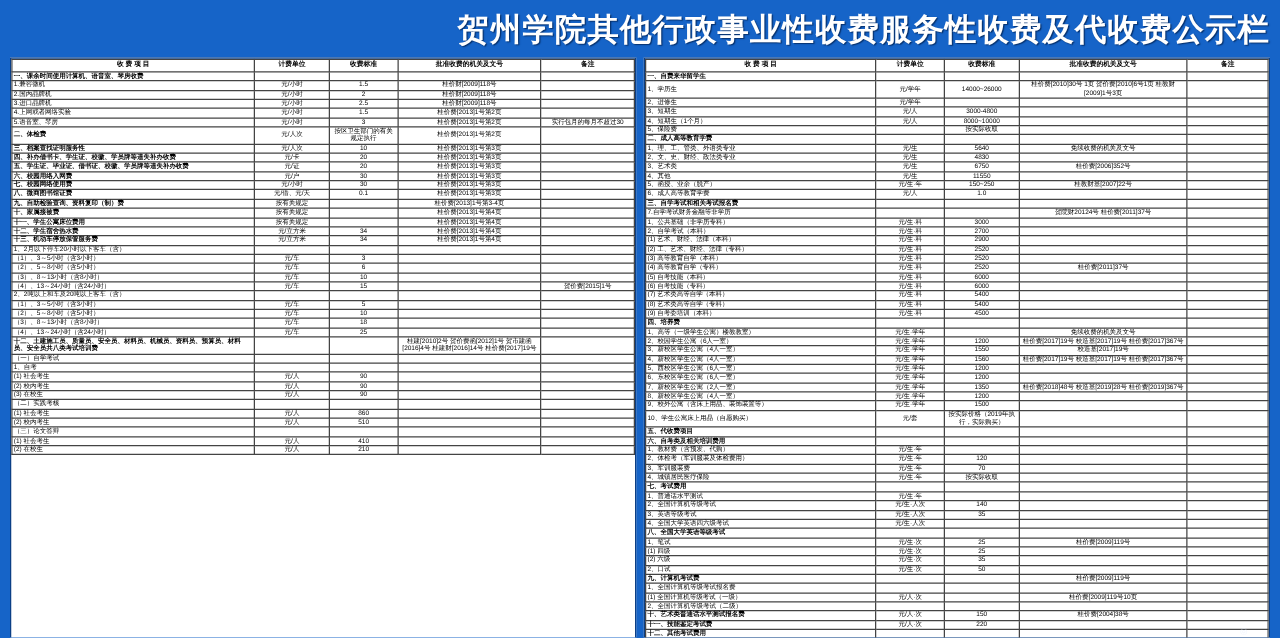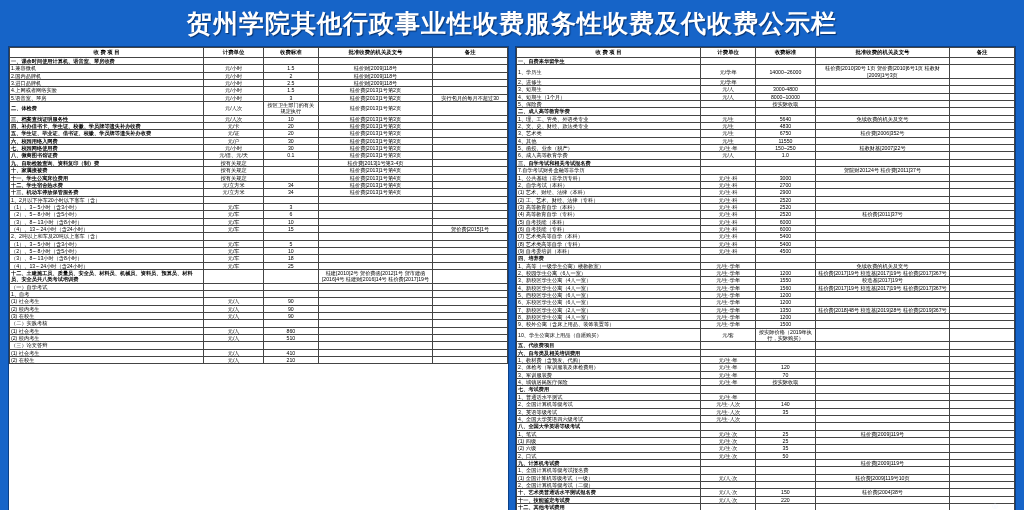--- a/index.html
+++ b/index.html
@@ -4,21 +4,21 @@
 <style>
   html,body{margin:0;padding:0;}
   body{
     width:1024px;height:510px;
     background:#1664c8;
     font-family:"Liberation Sans","DejaVu Sans",sans-serif;
     overflow:hidden;
   }
   .board{position:relative;width:1024px;height:510px;box-sizing:border-box;padding:6px 8px 4px 8px;}
   .title{
-    text-align:center;
+    text-align:right;
     color:#ffffff;
     font-weight:bold;
     font-size:25px;
     letter-spacing:1px;
     line-height:32px;
     margin:2px 0 6px 0;
     text-shadow:1px 1px 1px #06306b;
     font-family:"DejaVu Sans","Liberation Sans",sans-serif;
   }
   .panels{display:flex;gap:6px;}

